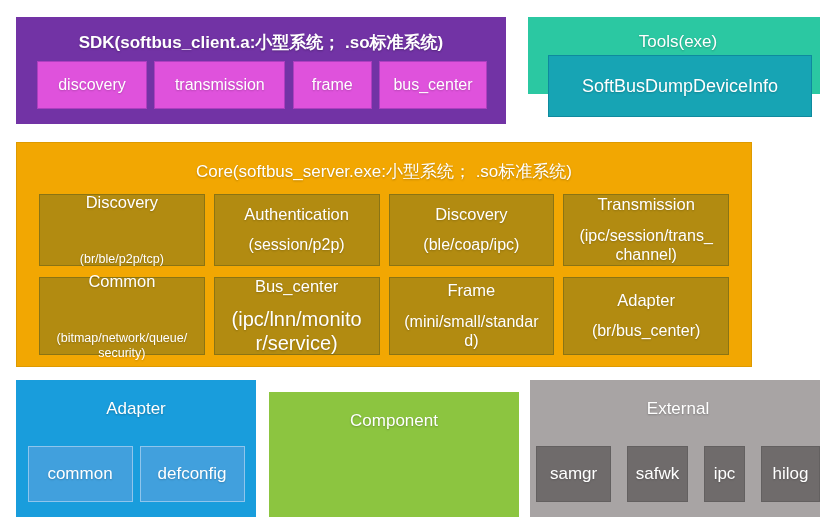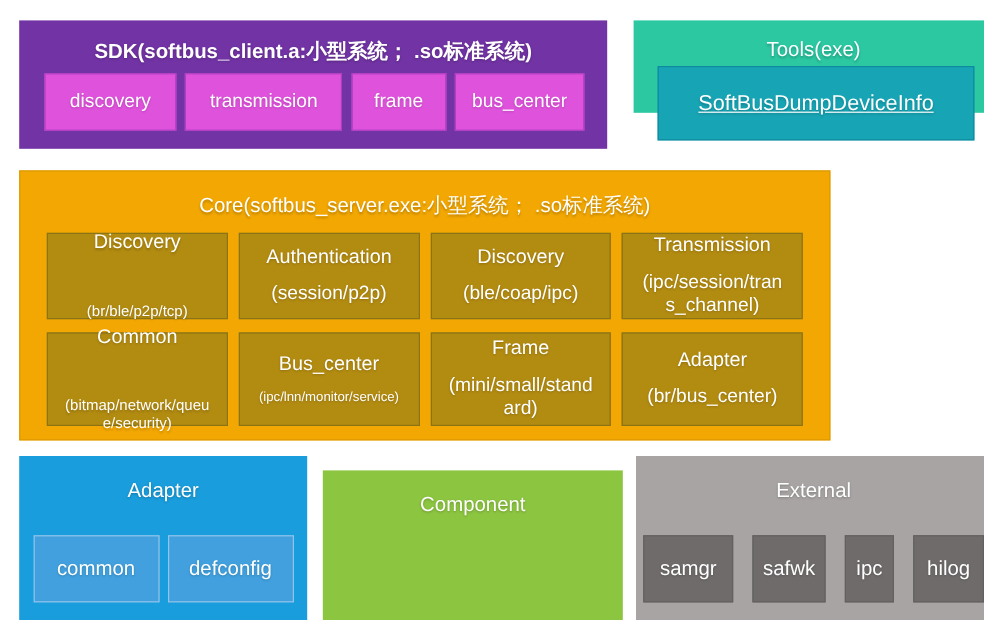--- a/index.html
+++ b/index.html
@@ -42,45 +42,44 @@
 
   
   .tools { left: 516px; top: 5px; width: 300px; height: 77px; background: #2BC8A2; }
   .tools .panel-title { top: 9px; font-size: 17px; }
   .tools-box {
     position: absolute; left: 20px; right: 16px; top: 38px; height: 62px;
     background: #17A4B4; border: 1px solid #0F8A9E;
     color: #ffffff; font-size: 18px;
     display: flex; align-items: center; justify-content: center;
     text-shadow: 0 1px 2px rgba(0,0,0,0.2);
-    text-decoration: underline;
   }
 
   
-  .core { left: 4px; top: 130px; width: 676px; height: 225px; background: #F2A702; border: 1px solid #DE9A00; }
+  .core { left: 4px; top: 130px; width: 736px; height: 225px; background: #F2A702; border: 1px solid #DE9A00; }
   .core .panel-title { top: 11px; font-size: 17px; }
   .core-grid {
     position: absolute; left: 16px; right: 16px; top: 45px;
     display: grid;
     grid-template-columns: repeat(4, 1fr);
     grid-template-rows: 72px 78px;
     column-gap: 9px; row-gap: 11px;
   }
   .core-box {
     background: #B28B11; border: 1px solid #8A7414;
     color: #ffffff; text-align: center;
     display: flex; flex-direction: column; align-items: center; justify-content: center;
     padding: 2px 8px; line-height: 1.18;
     overflow-wrap: anywhere;
     text-shadow: 0 1px 2px rgba(0,0,0,0.2);
   }
   .core-box-name { font-size: 16.5px; }
   .core-box-sub  { font-size: 16px; }
   .core-box-sub.sub-small { font-size: 12.5px; margin-top: 28px; }
-  .core-box-sub.sub-mid   { font-size: 11px; }
+  .core-box-sub.sub-mid   { font-size: 20px; }
 
   
   .bottom .panel-title { top: 13px; font-size: 17px; }
   .bottom-boxes {
     position: absolute; top: 60px; left: 0; right: 0; height: 68px;
     display: flex; justify-content: center;
   }
   .bottom-box {
     color: #ffffff; font-size: 17px;
     display: flex; align-items: center; justify-content: center;

